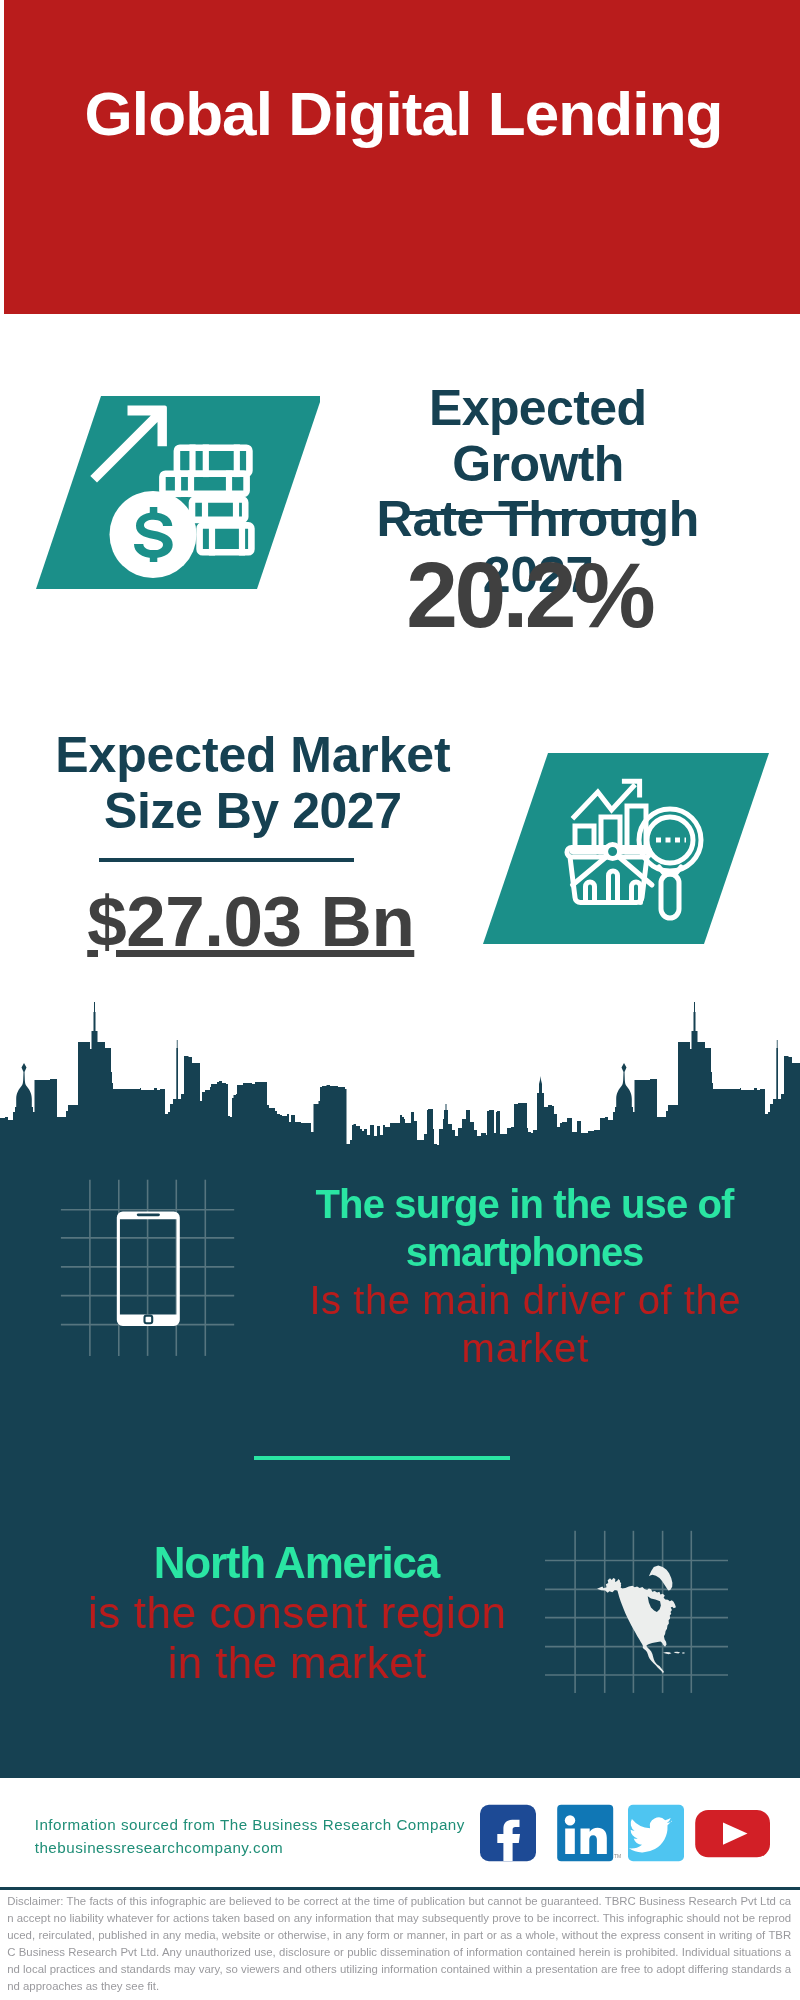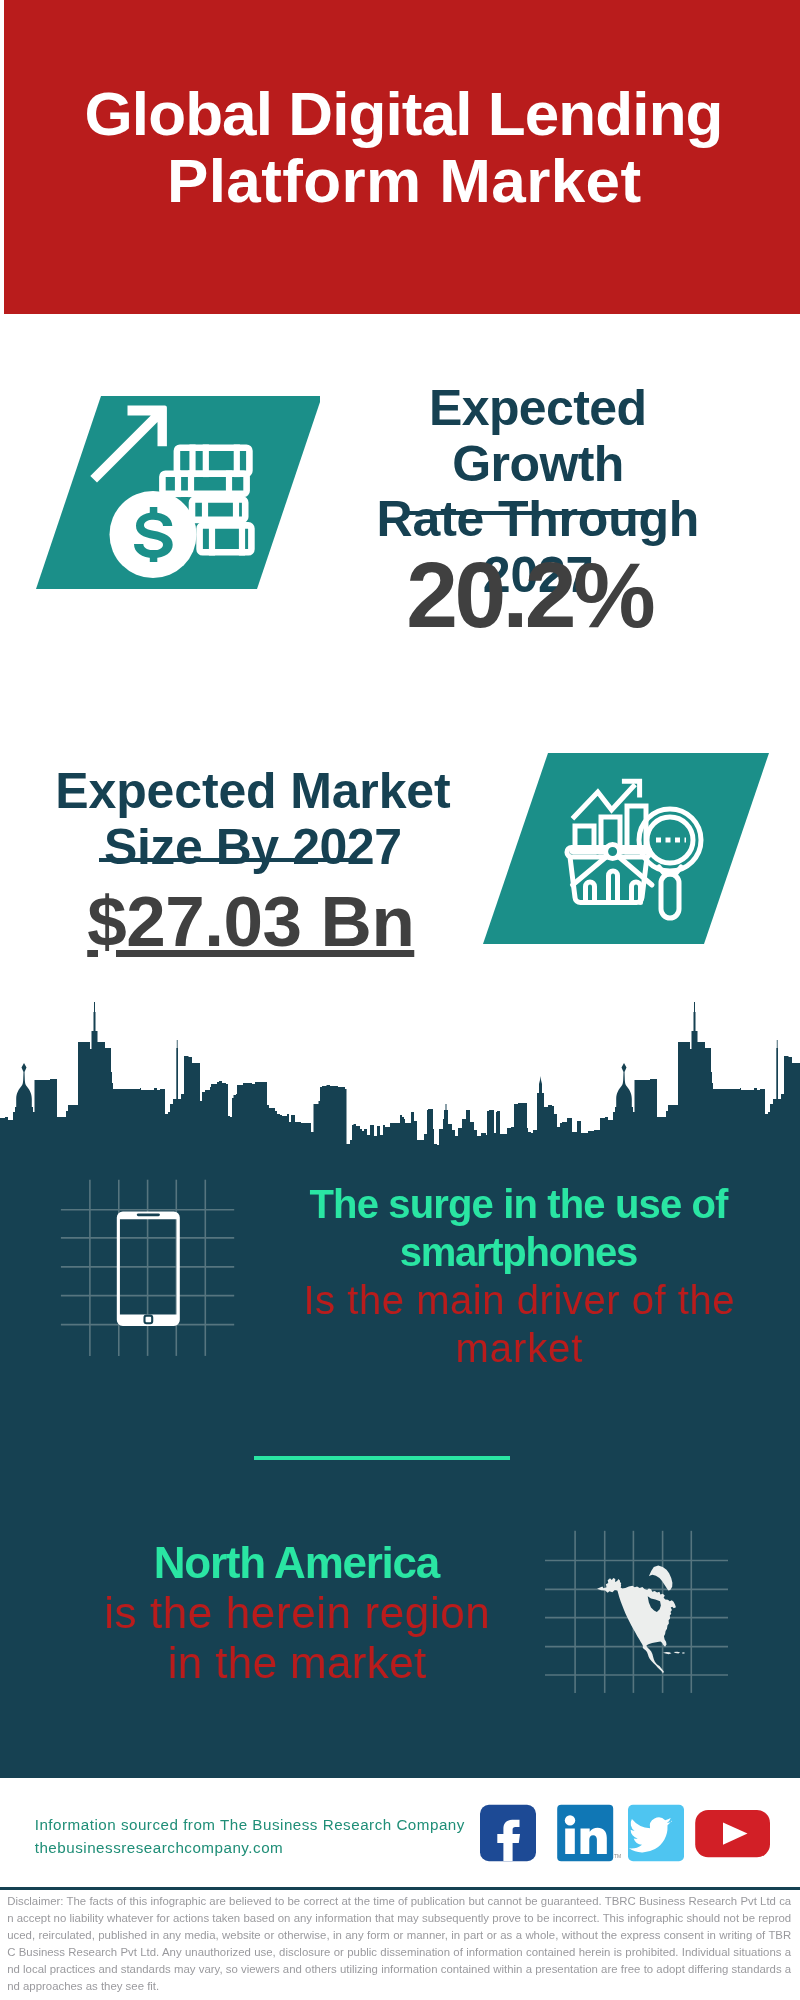--- a/index.html
+++ b/index.html
@@ -35,21 +35,20 @@
   .social{position:absolute;}
 </style>
 </head>
 <body>
 
 <div class="page">
 
   <div class="header">
     <div class="title">
       <span class="l1">Global Digital Lending</span><br>
-      <span class="l2">Platform Market</span>
     </div>
   </div>
 
   <svg class="icon-money" width="320" height="220" viewBox="0 0 320 220" style="position:absolute;left:0px;top:385px;">
     <polygon points="101,11 322,11 257,204 36,204" fill="#1b8f89"></polygon>
     <path d="M127.5 20.6 h37.4 a2 2 0 0 1 2 2 v38.7 h-9.4 v-24.2 l-60.5 60.5 -6.7 -6.7 60.5 -60.5 h-23.3 z" fill="#ffffff"></path>
     <g fill="none" stroke="#ffffff" stroke-width="6.6" stroke-linejoin="round">
       <rect x="176.9" y="62.8" width="72.5" height="26" rx="3"></rect>
       <rect x="162.4" y="88.8" width="84.2" height="20" rx="3"></rect>
       <rect x="192" y="114.4" width="53.2" height="20.5" rx="3"></rect>
@@ -75,21 +74,21 @@
     </g>
   </svg>
 
   <div class="stat-head" style="left:338px;top:381px;width:400px;">
     <span style="letter-spacing:-0.6px;margin-left:-0.6px">Expected Growth</span><br>
     <span style="letter-spacing:-0.2px;margin-left:-0.2px">Rate Through 2027</span>
   </div>
   <div class="stat-rule" style="left:403px;top:511px;width:254px;"></div>
   <div class="stat-val" style="left:331px;top:549px;width:400px;font-size:93px;line-height:93px;letter-spacing:-3.6px;text-indent:-3.6px;">20.2%</div>
 
-  <div class="stat-head" style="left:53px;top:728px;width:400px;margin-top:36px;">
+  <div class="stat-head" style="left:53px;top:728px;width:400px;">
     <span style="letter-spacing:-0.15px;margin-left:-0.15px">Expected Market</span><br>
     <span style="letter-spacing:-0.45px;margin-left:-0.45px">Size By 2027</span>
   </div>
   <div class="stat-rule" style="left:98.5px;top:858px;width:255.5px;"></div>
   <div class="stat-val" style="left:51px;top:886px;width:400px;font-size:71px;line-height:71px;letter-spacing:-0.5px;text-indent:-0.5px;text-decoration:underline;">$27.03 Bn</div>
 
   <svg class="icon-research" width="300" height="215" viewBox="0 0 300 215" style="position:absolute;left:480px;top:745px;">
     <polygon points="68,8 289,8 224,199 3,199" fill="#1b8f89"></polygon>
     <g fill="none" stroke="#ffffff" stroke-width="5" stroke-linejoin="miter" stroke-linecap="butt">
       <polyline points="92.4,73.8 117.8,47 131.6,64.9 155,39.5"></polyline>
@@ -140,32 +139,32 @@
       <line x1="15.9" y1="91.9" x2="189.2" y2="91.9"></line>
       <line x1="15.9" y1="120.6" x2="189.2" y2="120.6"></line>
       <line x1="15.9" y1="149.6" x2="189.2" y2="149.6"></line>
     </g>
     <path fill="#ffffff" fill-rule="evenodd" d="M77.8,36.5 h51 a6 6 0 0 1 6 6 v102.4 a6 6 0 0 1 -6 6 h-51 a6 6 0 0 1 -6 -6 v-102.4 a6 6 0 0 1 6 -6 z
              M74.9,44.2 h56.6 v95.3 h-56.6 z"></path>
     <rect x="91.8" y="38.4" width="23.1" height="2.9" rx="1.45" fill="#164152"></rect>
     <rect x="99.5" y="140.6" width="7.7" height="7.7" rx="2" fill="none" stroke="#164152" stroke-width="2.1"></rect>
   </svg>
 
-  <div class="fact" style="left:269px;top:1180px;width:500px;font-size:40px;line-height:48px;">
+  <div class="fact" style="left:275px;top:1180px;width:500px;font-size:40px;line-height:48px;">
     <b style="letter-spacing:-0.86px;margin-left:-0.86px;">The surge in the use of</b>
     <b style="letter-spacing:-1.29px;margin-left:-1.29px;">smartphones</b>
     <span style="letter-spacing:0.55px;margin-left:0.55px;">Is the main driver of the</span>
     <span style="letter-spacing:0.9px;margin-left:0.9px;">market</span>
   </div>
 
   <div class="mid-rule" style="left:253.8px;top:1456px;width:256.2px;"></div>
 
   <div class="fact" style="left:47px;top:1538px;width:500px;font-size:44px;line-height:50px;">
     <b style="letter-spacing:-1.27px;margin-left:-1.27px;">North America</b>
-    <span style="letter-spacing:0.6px;margin-left:0.6px;">is the herein region</span>
+    <span style="letter-spacing:0.6px;margin-left:0.6px;">is the consent region</span>
     <span style="letter-spacing:0.35px;margin-left:0.35px;">in the market</span>
   </div>
 
   <svg width="200" height="200" viewBox="0 0 200 200" style="position:absolute;left:545px;top:1510px;">
     <g stroke="#56757f" stroke-width="1.6">
       <line x1="30.1" y1="20.8" x2="30.1" y2="182.9"></line>
       <line x1="59.7" y1="20.8" x2="59.7" y2="182.9"></line>
       <line x1="88.4" y1="20.8" x2="88.4" y2="182.9"></line>
       <line x1="117.6" y1="20.8" x2="117.6" y2="182.9"></line>
       <line x1="146.3" y1="20.8" x2="146.3" y2="182.9"></line>

